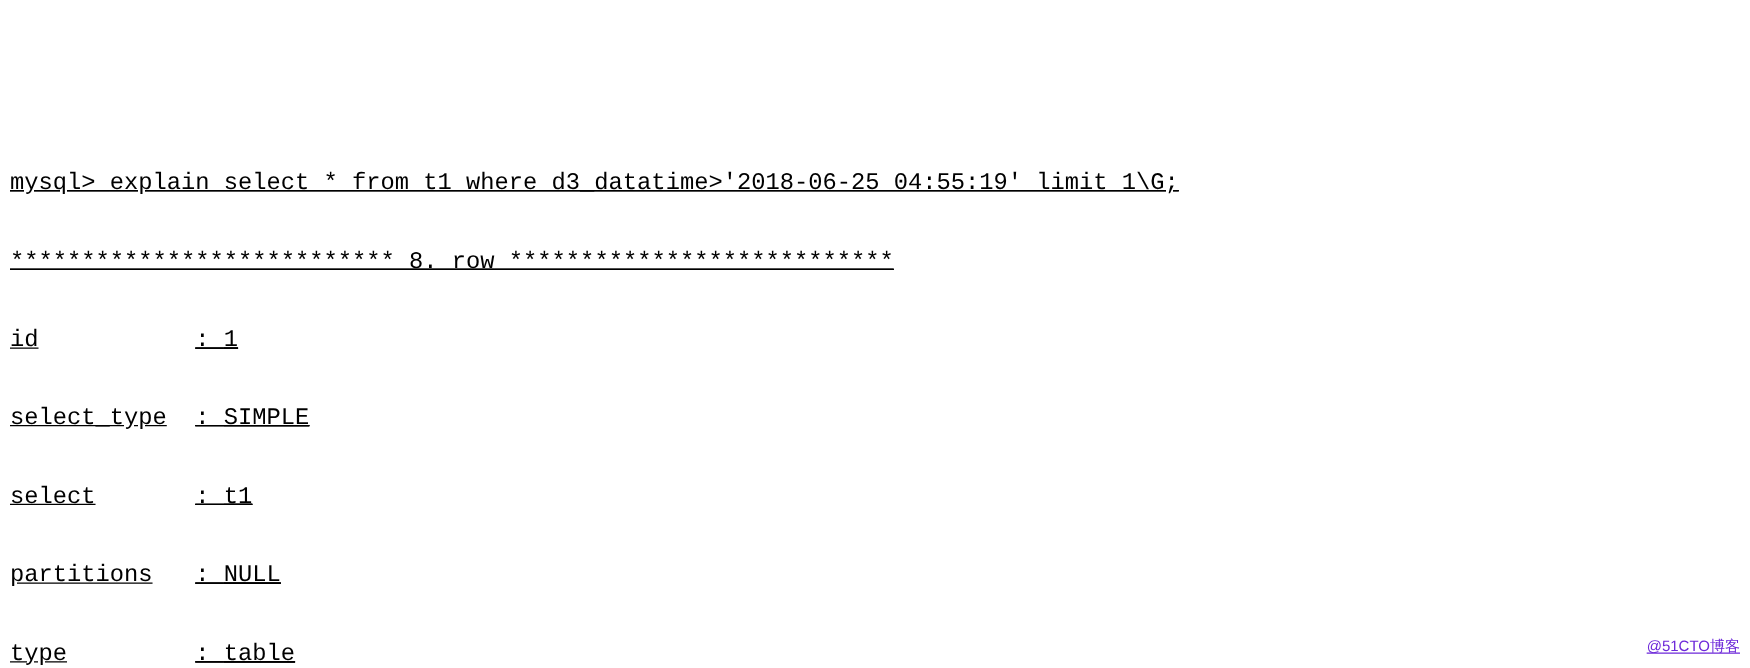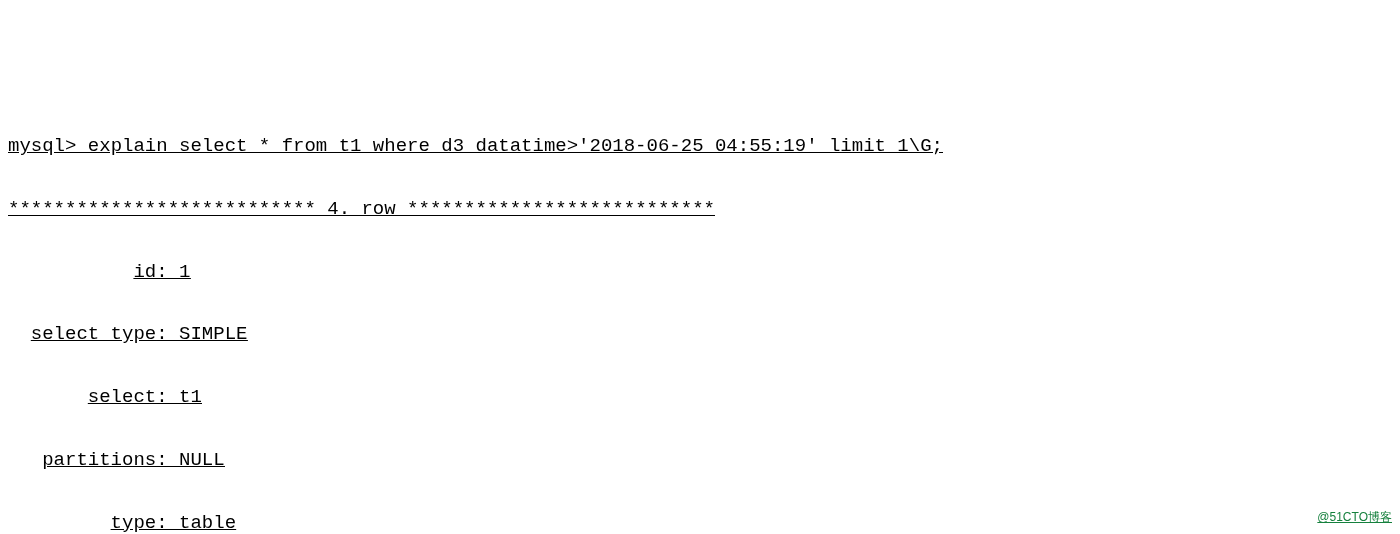--- a/index.html
+++ b/index.html
@@ -21,40 +21,39 @@
       height: 534px;
       overflow: hidden;
     }
     .terminal-line {
       white-space: pre;
     }
     .watermark {
       position: absolute;
       right: 8px;
       bottom: 6px;
-      color: #15803d;
+      color: #6d28d9;
       font-size: 12px;
       font-family: sans-serif;
     }
     .field-label {
       display: inline-block;
       width: 13ch;
-      text-align: right;
     }
     .field-value {
       display: inline;
     }
   </style>
 </head>
 <body>
 
 
 
 <div class="terminal-line"><span>mysql&gt; </span><span>explain select * from t1 where d3_datatime&gt;'2018-06-25 04:55:19' limit 1\G;</span></div>
-<div class="terminal-line"><span>*************************** </span><span>4. row</span><span> ***************************</span></div>
+<div class="terminal-line"><span>*************************** </span><span>8. row</span><span> ***************************</span></div>
 <div class="terminal-line"><span class="field-label">id</span>: <span class="field-value">1</span></div>
 <div class="terminal-line"><span class="field-label">select_type</span>: <span class="field-value">SIMPLE</span></div>
 <div class="terminal-line"><span class="field-label">select</span>: <span class="field-value">t1</span></div>
 <div class="terminal-line"><span class="field-label">partitions</span>: <span class="field-value">NULL</span></div>
 <div class="terminal-line"><span class="field-label">type</span>: <span class="field-value">table</span></div>
 
 
 
 
 

